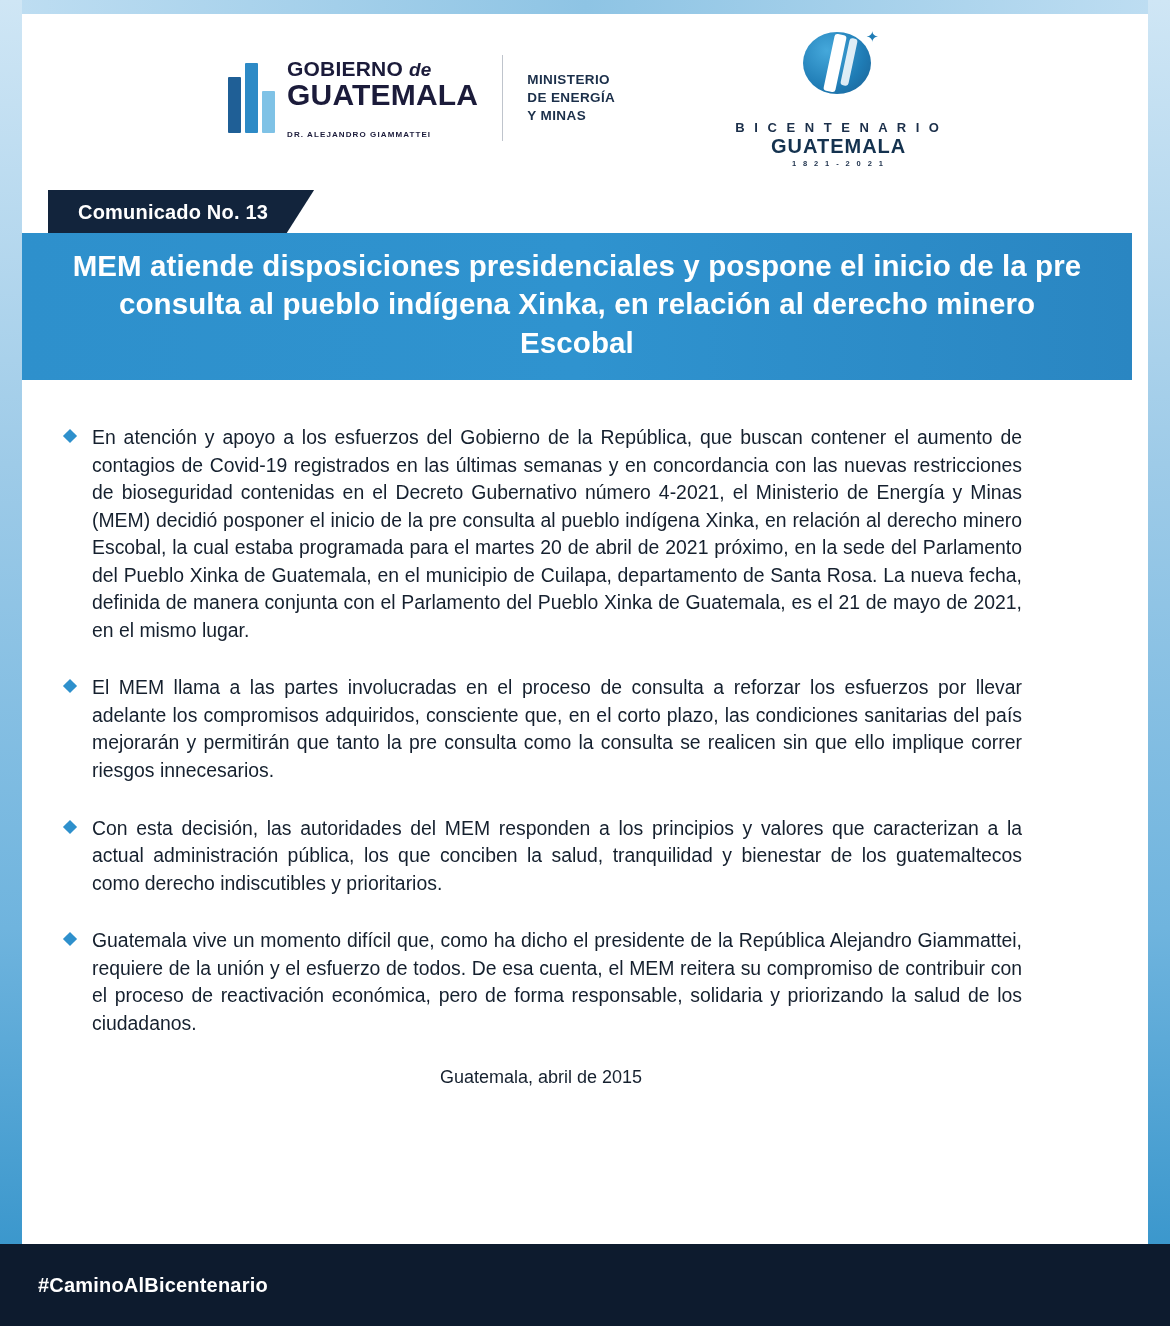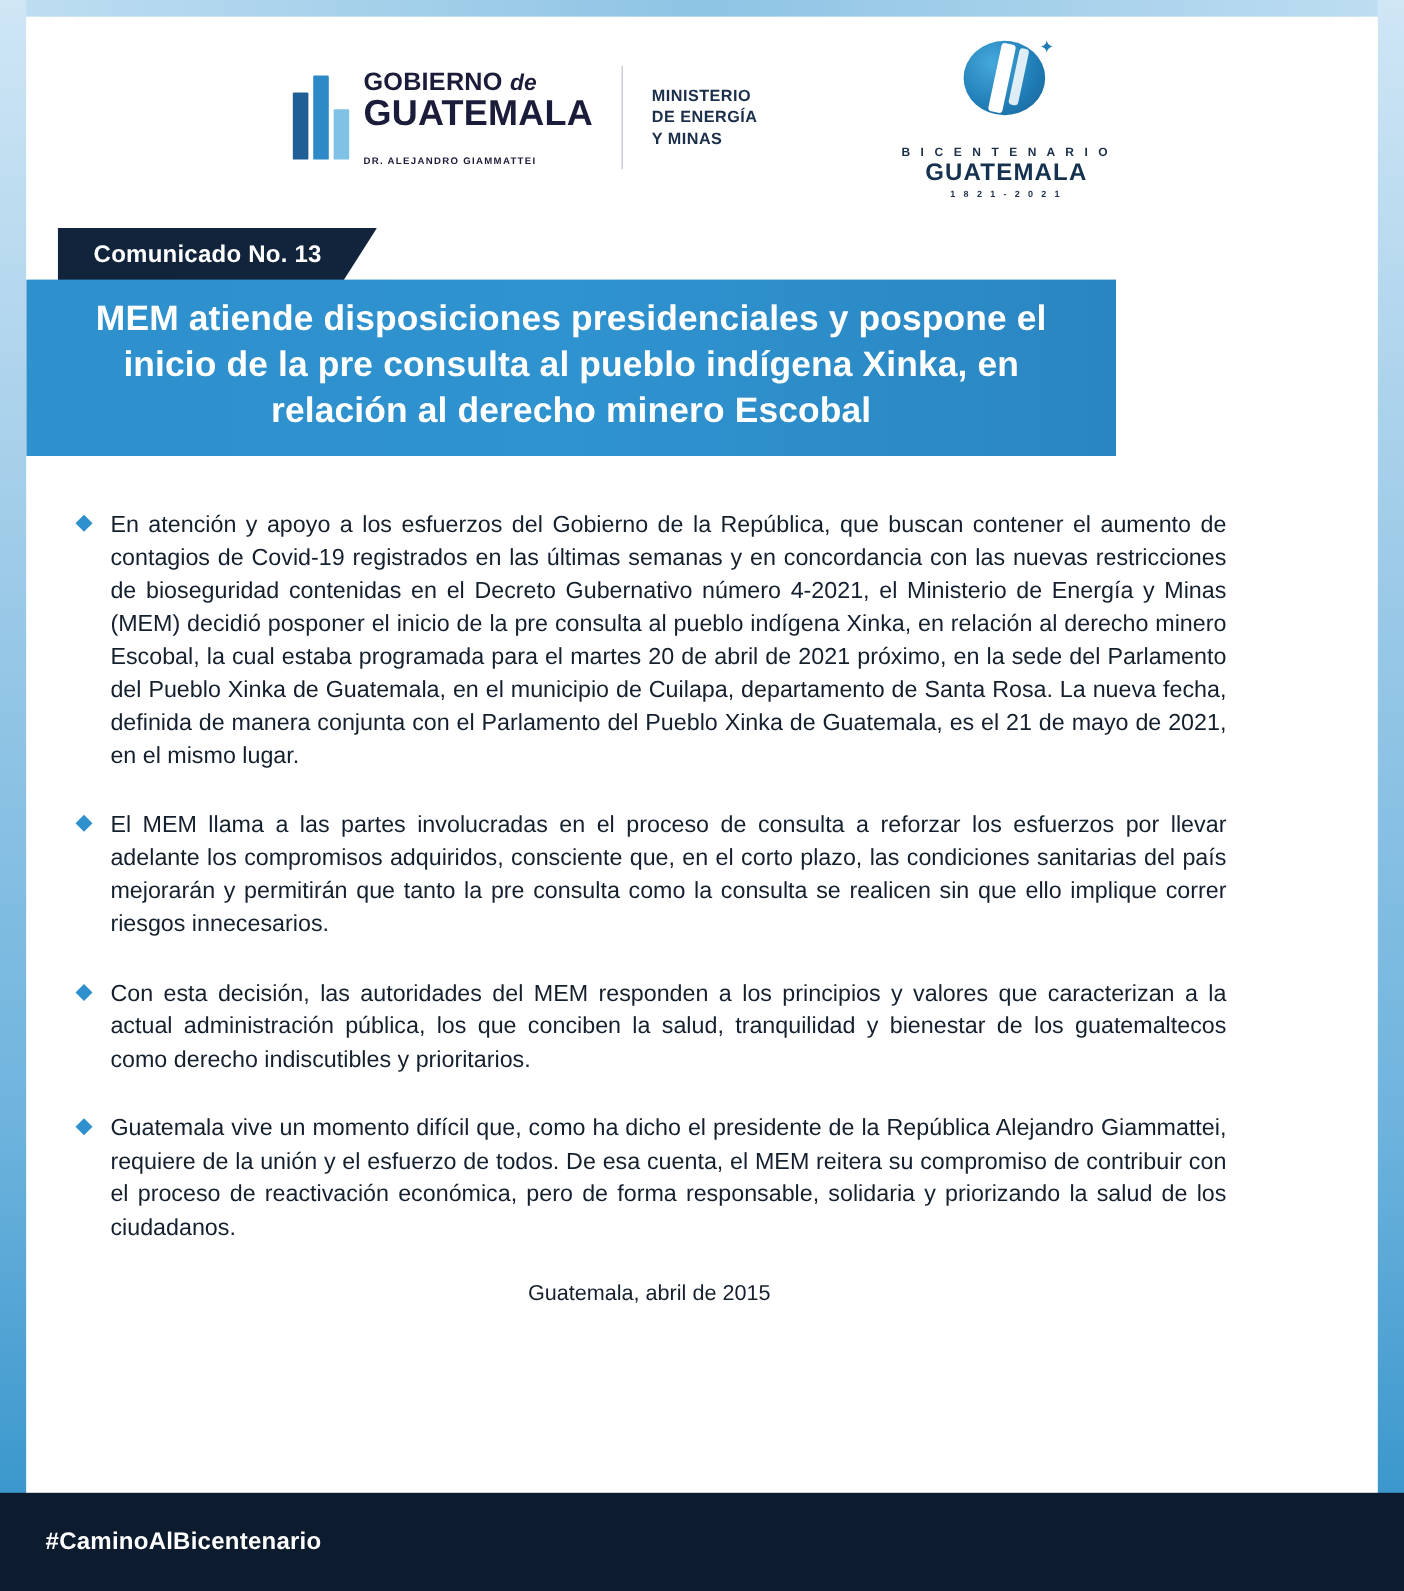--- a/index.html
+++ b/index.html
@@ -77,37 +77,37 @@
     position: absolute; left: 32px; top: 6px; width: 12px; height: 58px;
     background: #ffffff; transform: rotate(12deg); border-radius: 3px;
   }
   .bicent-mark .slash2 {
     position: absolute; left: 48px; top: 10px; width: 8px; height: 48px;
     background: #ffffff; transform: rotate(12deg); border-radius: 3px; opacity:.85;
   }
   .bicent-mark .star {
     position: absolute; right: 2px; top: 0px; color: #1f7cb5; font-size: 15px;
   }
-  .bicent-l1 { font-size: 10px; letter-spacing: 3px; color: #1b2f4a; font-weight: bold; margin-top: 20px;}
+  .bicent-l1 { font-size: 13px; letter-spacing: 3px; color: #1b2f4a; font-weight: bold; margin-top: 20px;}
   .bicent-l2 { font-size: 20px; letter-spacing: 1px; color: #14324f; font-weight: bold; }
   .bicent-l3 { font-size: 7.5px; letter-spacing: 2.4px; color: #1b2f4a; font-weight: bold; margin-top: 1px;}
 
   
   .tag-row { position: absolute; left: 0; top: 176px; width: 963px; height: 44px; }
   .tag {
     position: absolute; left: 26px; top: 0;
     height: 44px; background: #12243c; color: #ffffff;
     display: flex; align-items: center; padding: 0 46px 0 30px;
     font-size: 20px; font-weight: bold; letter-spacing: .2px;
     clip-path: polygon(0 0, 100% 0, calc(100% - 28px) 100%, 0 100%);
   }
 
   
   .title-band {
-    position: absolute; left: 0; top: 219px; width: 908px; min-height: 143px;
+    position: absolute; left: 0; top: 219px; width: 1110px; min-height: 143px;
     background: linear-gradient(90deg,#2e90cc 0%, #2f93cf 50%, #2a86c2 100%);
     display: flex; align-items: center; justify-content: center;
     padding: 14px 40px 18px 40px;
   }
   .title-band h1 {
     margin: 0; color: #ffffff; text-align: center;
     font-size: 29.5px; line-height: 1.30; font-weight: bold; letter-spacing: .1px;
   }
 
   

